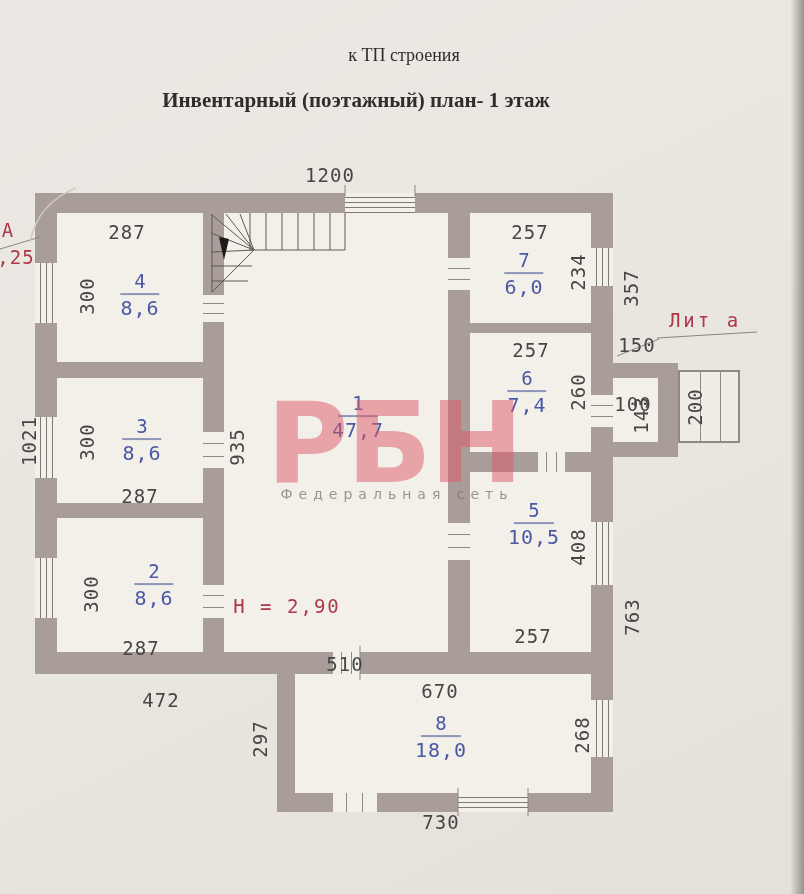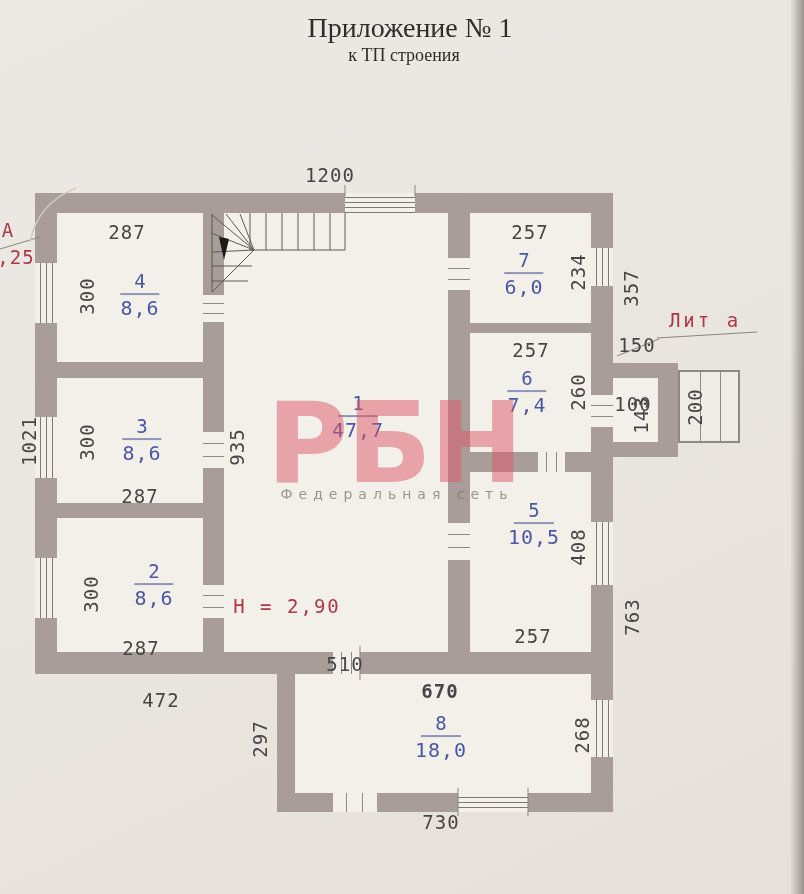--- a/index.html
+++ b/index.html
@@ -36,22 +36,22 @@
   #wm-tag{position:absolute;left:397px;top:494px;transform:translate(-50%,-50%);
     font-family:"DejaVu Sans","Liberation Sans",sans-serif;font-size:14px;
     letter-spacing:6px;color:rgba(122,118,112,.75);white-space:nowrap}
   svg{position:absolute;left:0;top:0;pointer-events:none}
 </style>
 </head>
 <body>
 
 <div id="canvas">
 
-  <div class="title-serif" style="left:410px;top:12px;font-size:28px">Приложение № 1</div>
   <div class="title-serif" style="left:404px;top:45px;font-size:18px">к ТП строения</div>
+  <div class="title-serif" style="left:356px;top:88px;font-size:21px;font-weight:bold">Инвентарный (поэтажный) план- 1 этаж</div>
 
   <div class="wall" style="left:35px;top:193px;width:578px;height:20px"></div>
   <div class="wall" style="left:35px;top:193px;width:22px;height:481px"></div>
   <div class="wall" style="left:591px;top:193px;width:22px;height:481px"></div>
   <div class="wall" style="left:35px;top:652px;width:578px;height:22px"></div>
   <div class="wall" style="left:203px;top:213px;width:21px;height:439px"></div>
   <div class="wall" style="left:57px;top:362px;width:146px;height:16px"></div>
   <div class="wall" style="left:57px;top:503px;width:146px;height:15px"></div>
   <div class="wall" style="left:448px;top:213px;width:22px;height:439px"></div>
   <div class="wall" style="left:470px;top:323px;width:121px;height:10px"></div>
@@ -141,21 +141,21 @@
       <div class="lbl" style="left: 127px; top: 232px;">287</div>
       <div class="lbl" style="left: 530px; top: 232px;">257</div>
       <div class="lbl" style="left: 637px; top: 345px;">150</div>
       <div class="lbl" style="left: 531px; top: 350px;">257</div>
       <div class="lbl" style="left: 633px; top: 404px;">100</div>
       <div class="lbl" style="left: 140px; top: 496px;">287</div>
       <div class="lbl" style="left: 141px; top: 648px;">287</div>
       <div class="lbl" style="left: 345px; top: 636px; margin-top: 28px;">510</div>
       <div class="lbl" style="left: 533px; top: 636px;">257</div>
       <div class="lbl" style="left: 161px; top: 700px;">472</div>
-      <div class="lbl" style="left: 440px; top: 691px; font-weight: bold;">670</div>
+      <div class="lbl" style="left: 440px; top: 691px;">670</div>
       <div class="lbl" style="left: 441px; top: 822px;">730</div>
       <div class="lbl vert" style="left: 87px; top: 296px;">300</div>
       <div class="lbl vert" style="left: 29px; top: 441px;">1021</div>
       <div class="lbl vert" style="left: 87px; top: 442px;">300</div>
       <div class="lbl vert" style="left: 237px; top: 447px;">935</div>
       <div class="lbl vert" style="left: 91px; top: 594px;">300</div>
       <div class="lbl vert" style="left: 578px; top: 272px;">234</div>
       <div class="lbl vert" style="left: 631px; top: 288px;">357</div>
       <div class="lbl vert" style="left: 578px; top: 392px;">260</div>
       <div class="lbl vert" style="left: 641px; top: 415px;">143</div>

